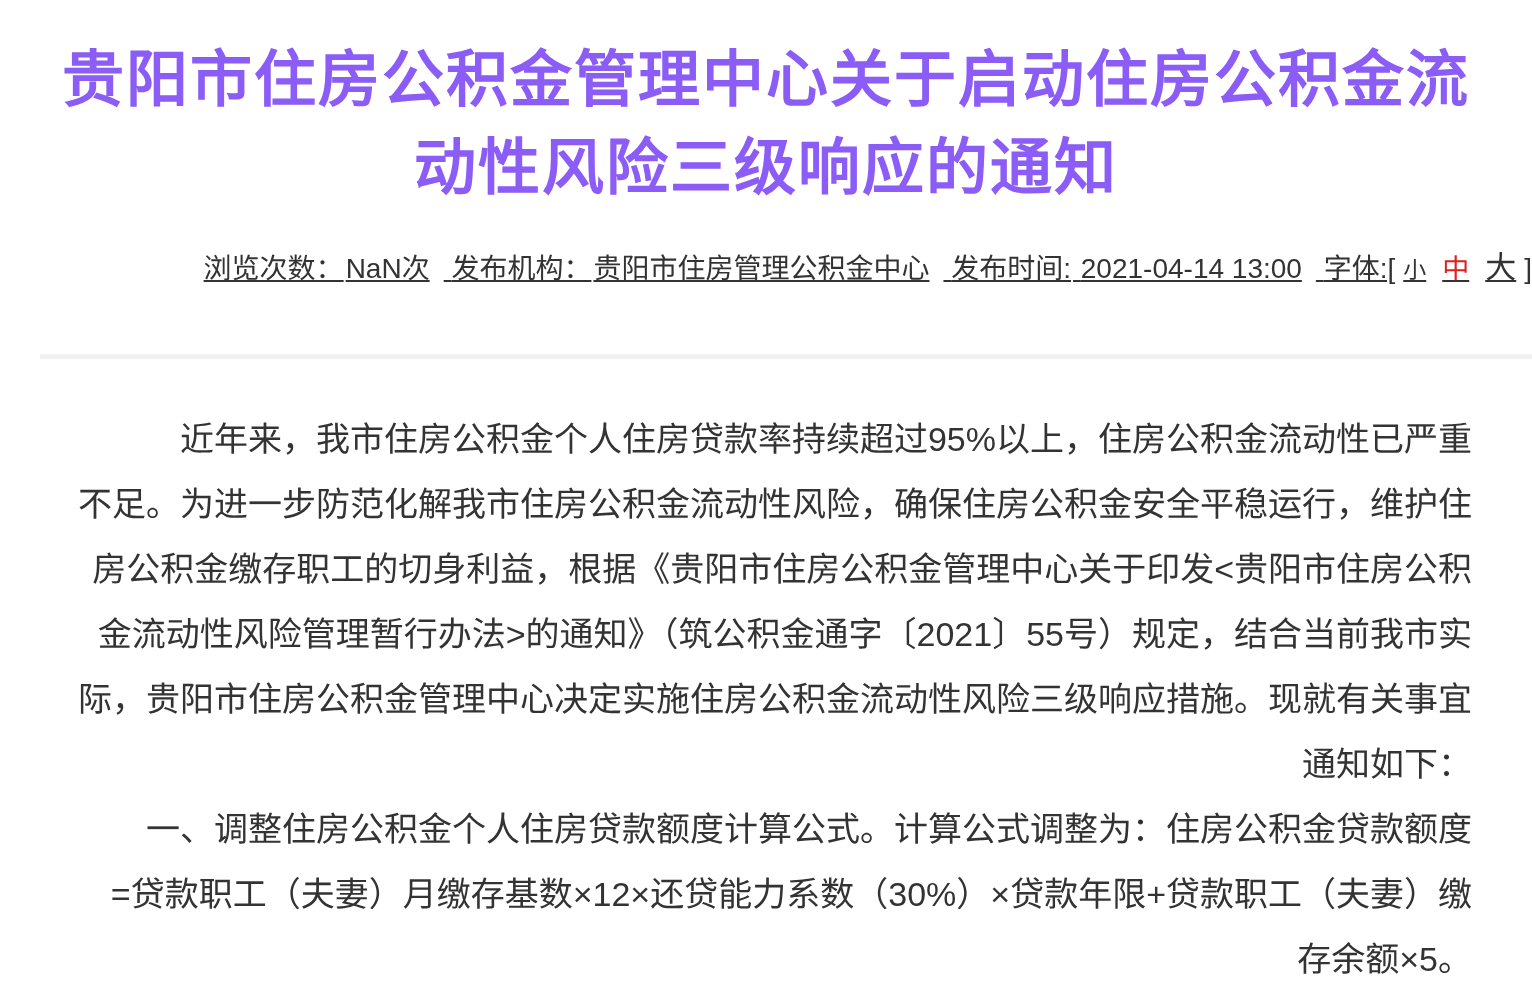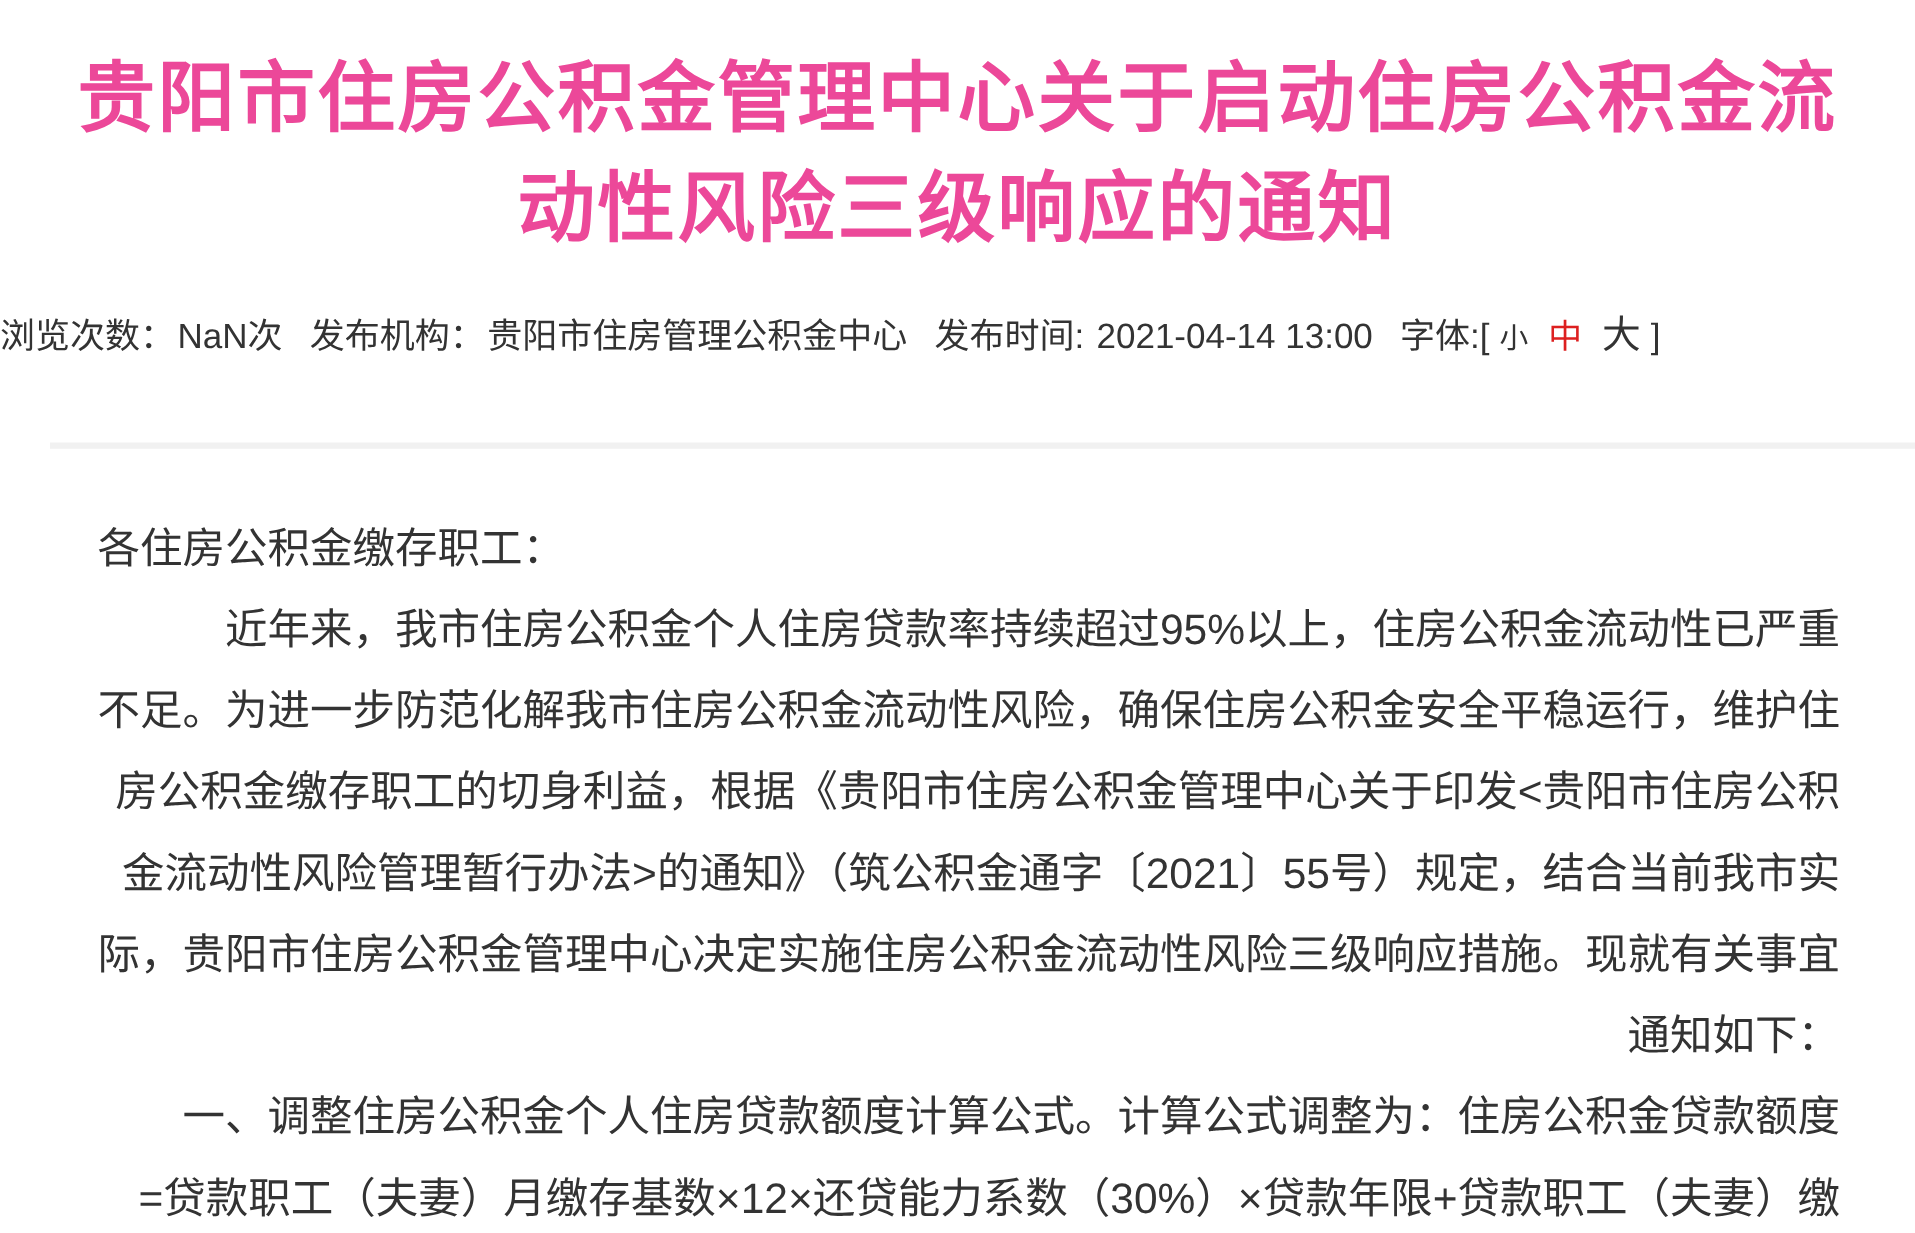--- a/index.html
+++ b/index.html
@@ -17,29 +17,30 @@
   }
   .title {
     margin: 0 auto;
     padding-top: 36px;
     width: 1420px;
     text-align: center;
     font-size: 62px;
     letter-spacing: 2px;
     line-height: 88px;
     font-weight: 700;
-    color: #ec4899;
+    color: #8b5cf6;
   }
   .meta {
     margin-top: 36px;
-    text-align: left;
+    text-align: right;
     font-size: 28px;
     line-height: 40px;
     color: #333333;
     white-space: nowrap;
+    text-decoration: underline;
   }
   .meta .group {
     margin-right: 14px;
   }
   .meta .label {
     margin-right: 2px;
   }
   .meta .value {
     margin-right: 0;
   }
@@ -87,18 +88,17 @@
 
     <span class="group"><span class="label">发布时间:</span>
       <span class="value">2021-04-14 13:00</span></span>
 
     <span class="font-switch"><span>字体:[</span><span class="font-size-btn small">小</span><span class="font-size-btn medium">中</span><span class="font-size-btn large">大</span><span>]</span></span>
   </div>
 
   <div class="divider"></div>
 
   <div class="article">
-    <p>各住房公积金缴存职工：</p>
     <p class="indent">近年来，我市住房公积金个人住房贷款率持续超过95%以上，住房公积金流动性已严重不足。为进一步防范化解我市住房公积金流动性风险，确保住房公积金安全平稳运行，维护住房公积金缴存职工的切身利益，根据《贵阳市住房公积金管理中心关于印发&lt;贵阳市住房公积金流动性风险管理暂行办法&gt;的通知》（筑公积金通字〔2021〕55号）规定，结合当前我市实际，贵阳市住房公积金管理中心决定实施住房公积金流动性风险三级响应措施。现就有关事宜通知如下：</p>
     <p class="indent">一、调整住房公积金个人住房贷款额度计算公式。计算公式调整为：住房公积金贷款额度=贷款职工（夫妻）月缴存基数×12×还贷能力系数（30%）×贷款年限+贷款职工（夫妻）缴存余额×5。</p>
   </div>
 
 </div>
 
 </body></html>

